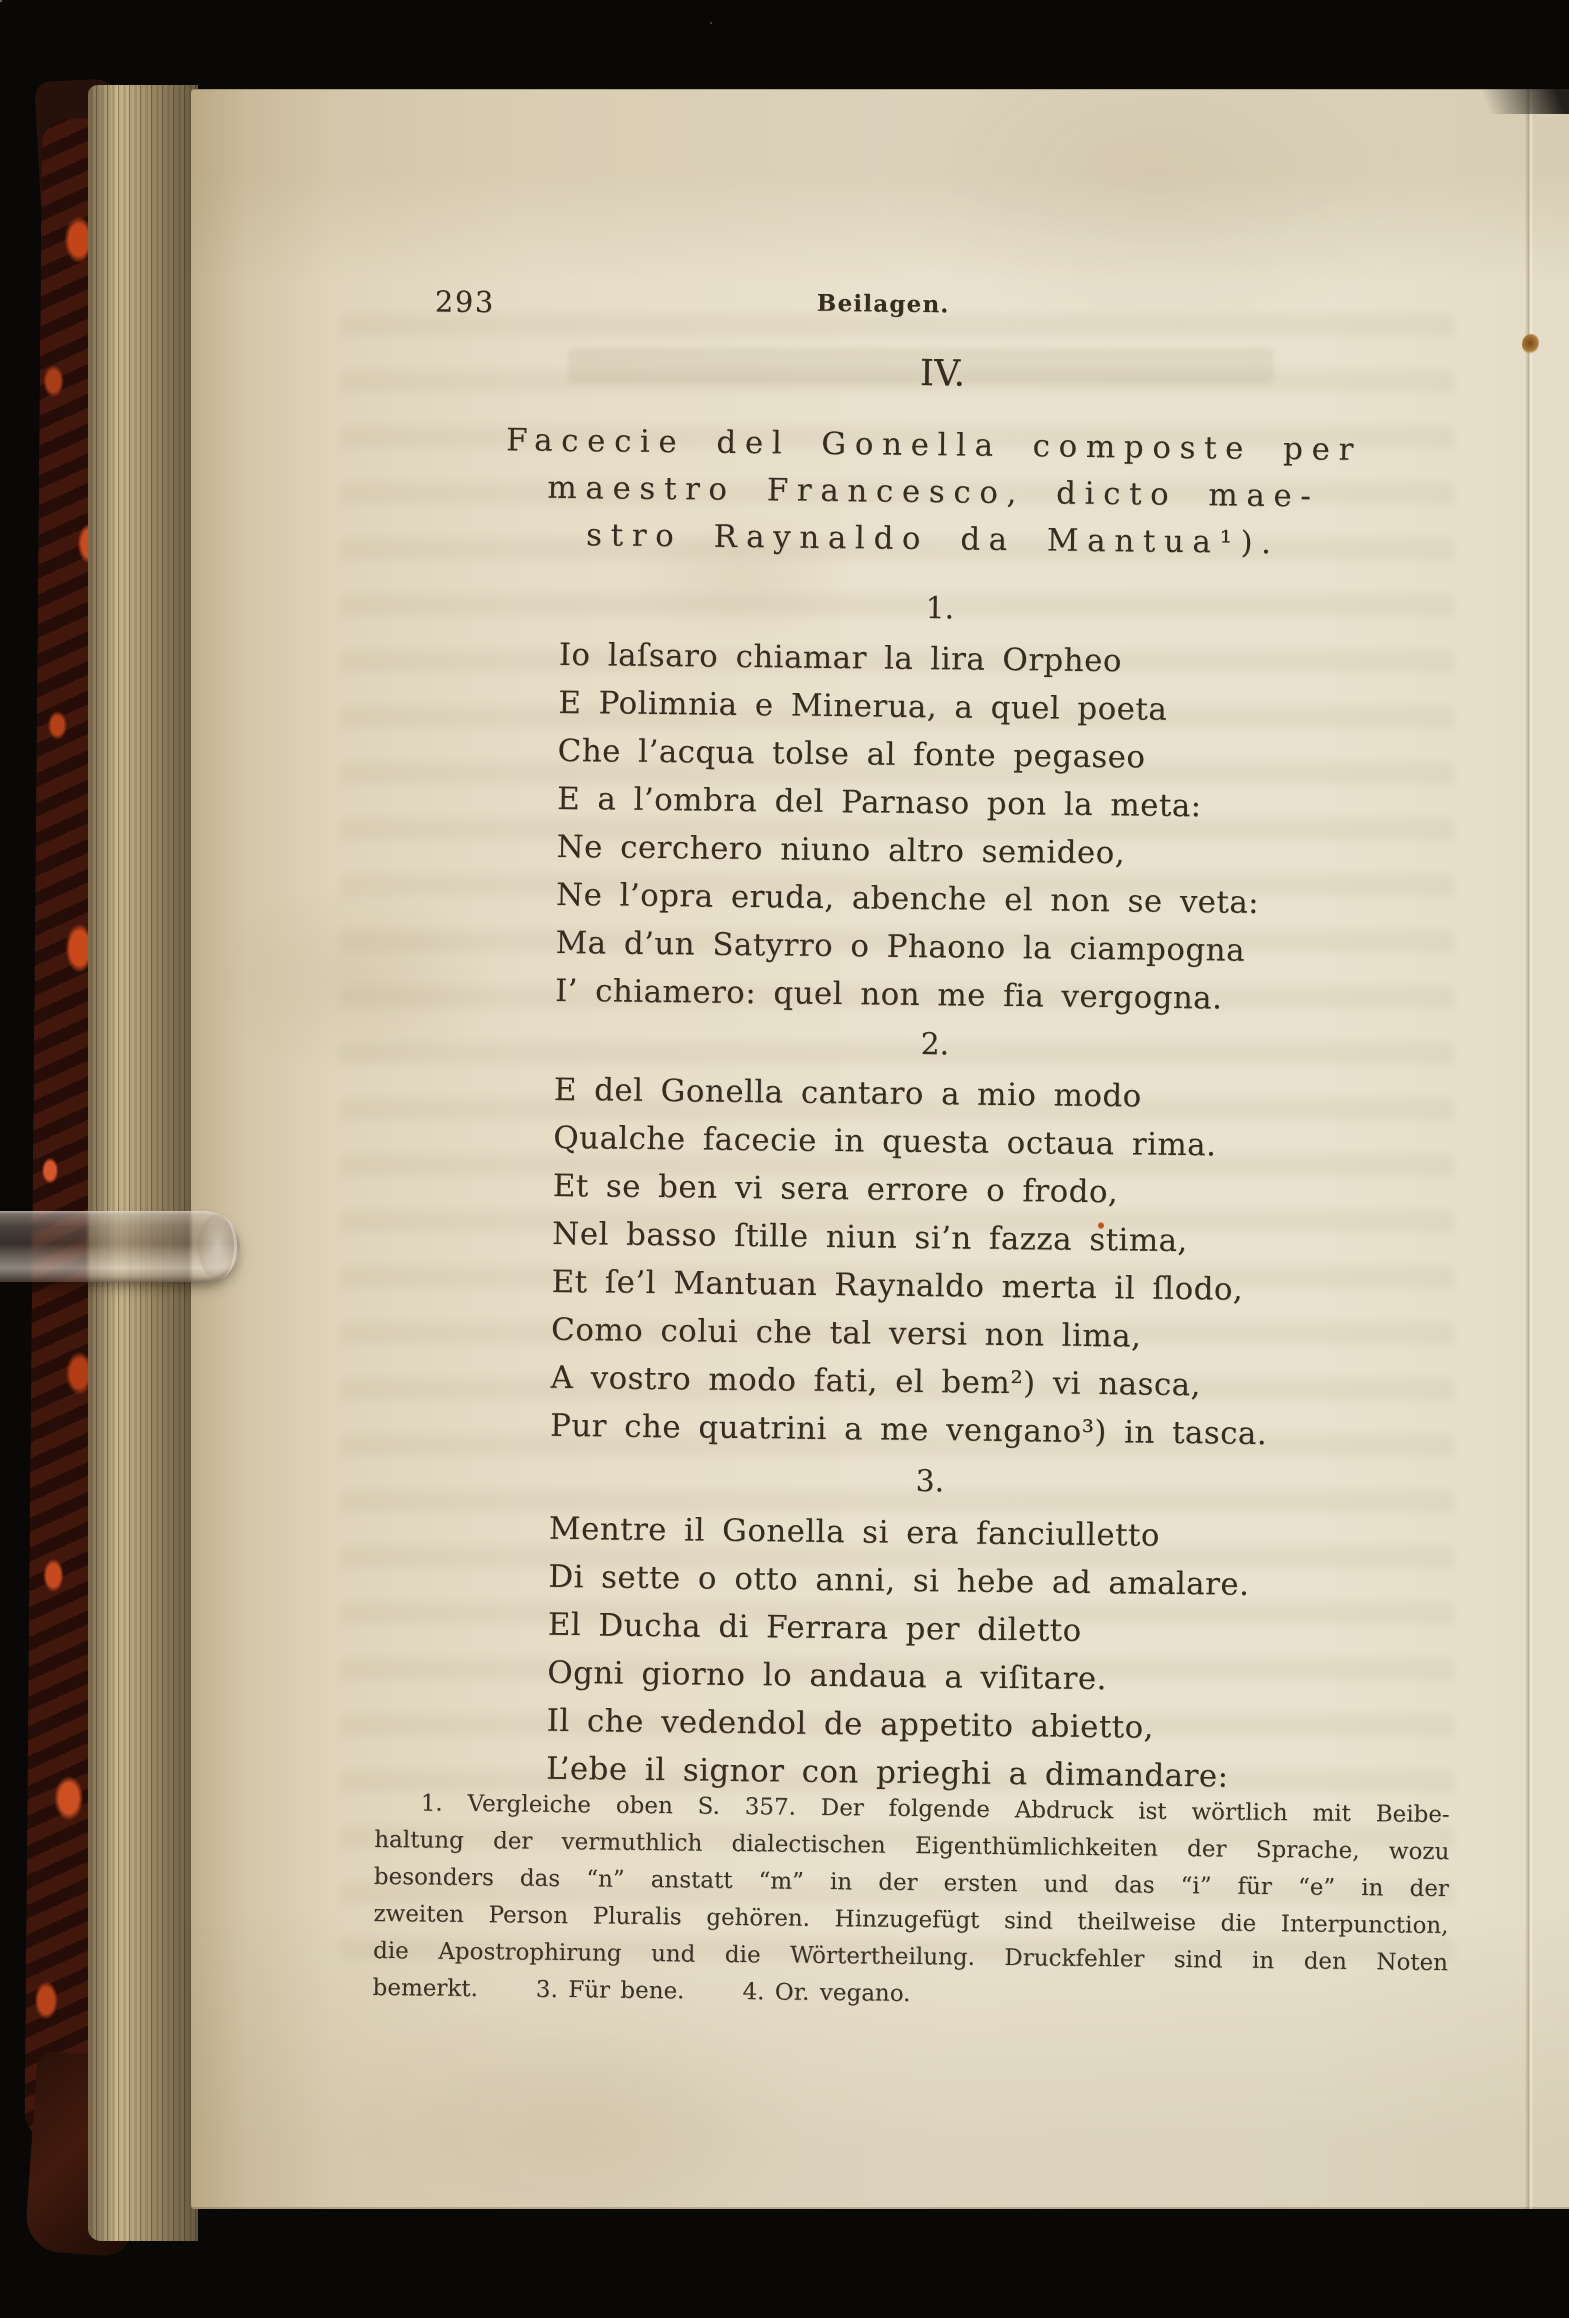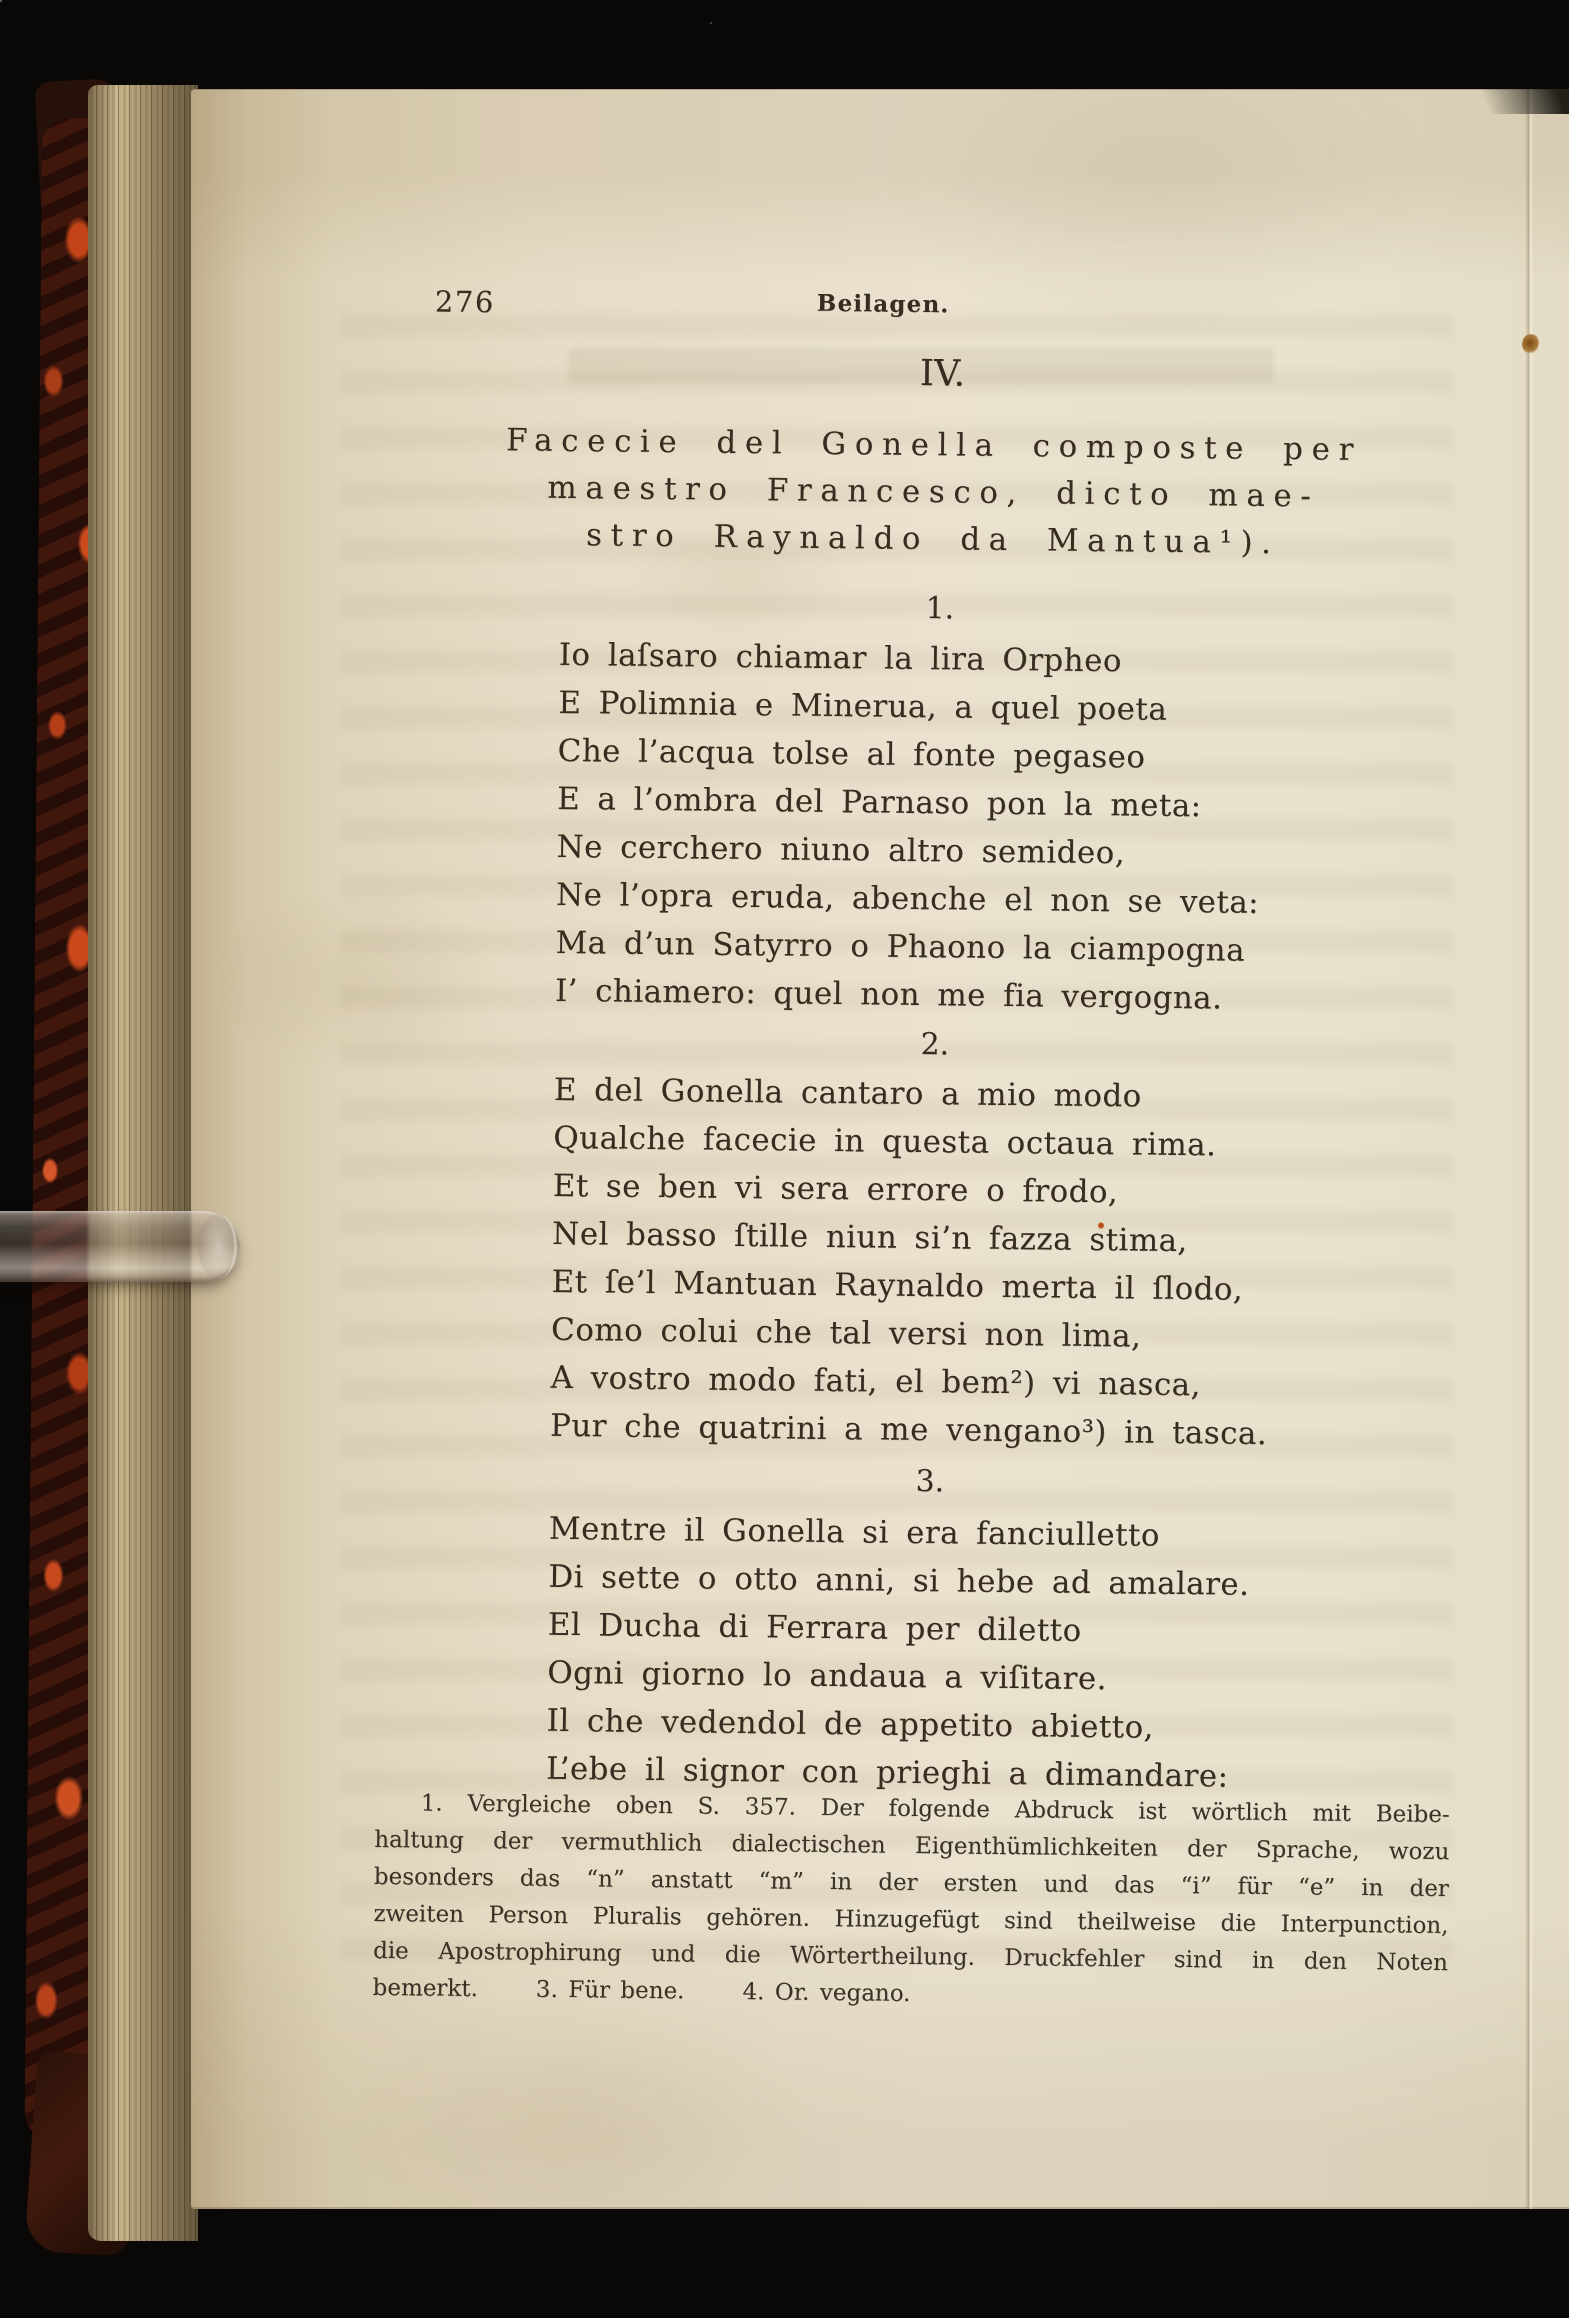--- a/index.html
+++ b/index.html
@@ -107,21 +107,21 @@
     <div class="page-shading"></div>
     <div class="ghost"></div>
     <div class="ghost2"></div>
     <div class="crease"></div>
     <div class="corner-tr"></div>
     <div class="blemish1"></div>
     <div class="blemish2"></div>
 
     <div class="content">
       <div class="header-row">
-        <span class="pageno">276</span>
+        <span class="pageno">293</span>
         <span class="running-head">Beilagen.</span>
       </div>
       <div class="section-no">IV.</div>
       <div class="title">
         <div>Facecie del Gonella composte per</div>
         <div>maestro Francesco, dicto mae-</div>
         <div>stro Raynaldo da Mantua¹).</div>
       </div>
       <div id="stanzas">
           <div class="stanza-no no-1">1.</div>

